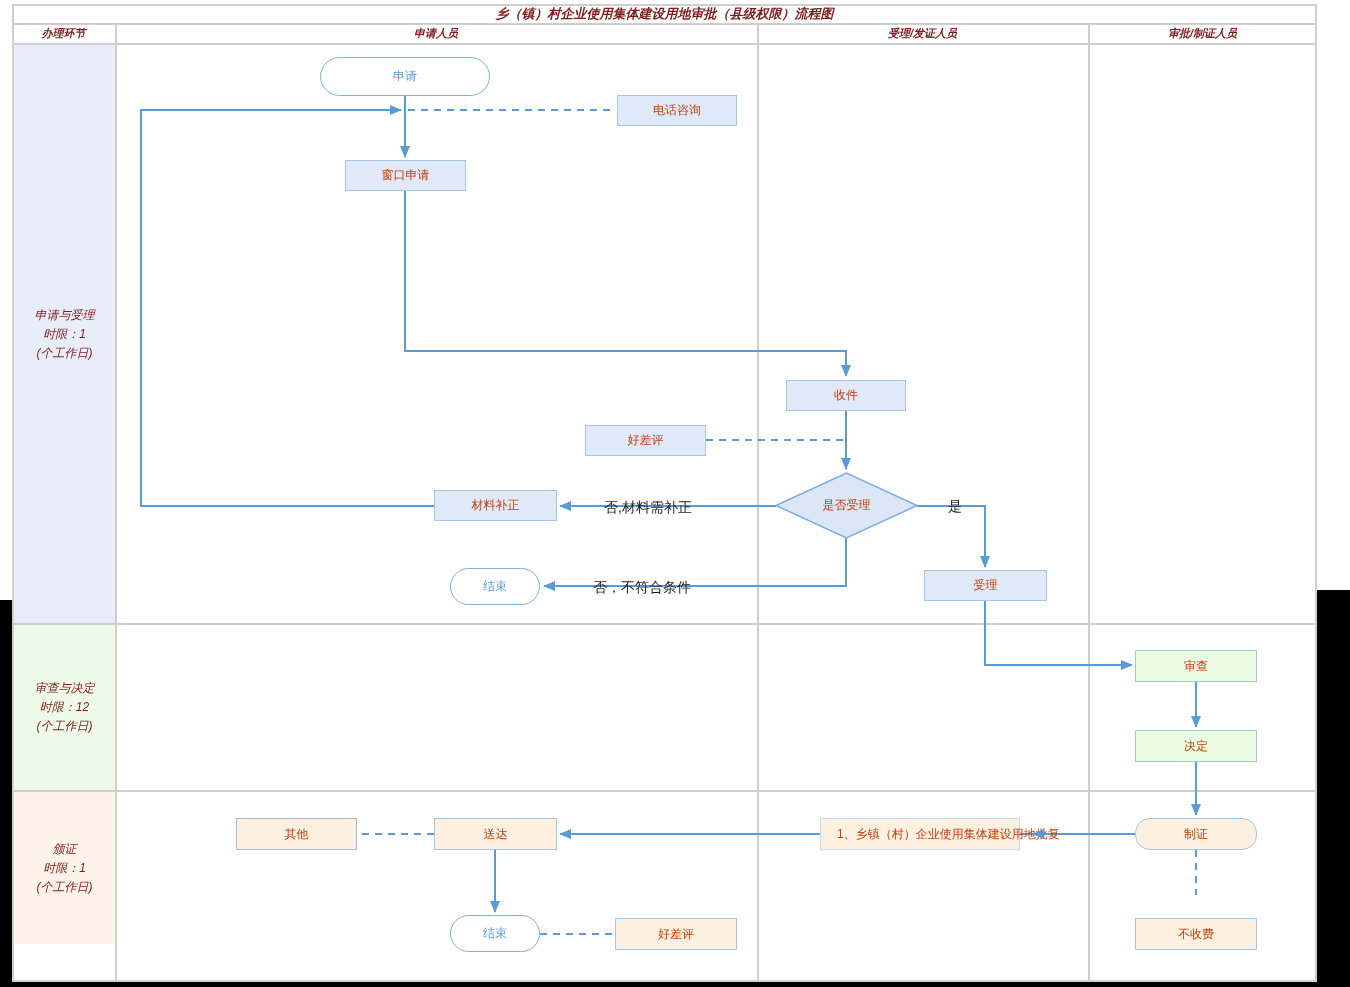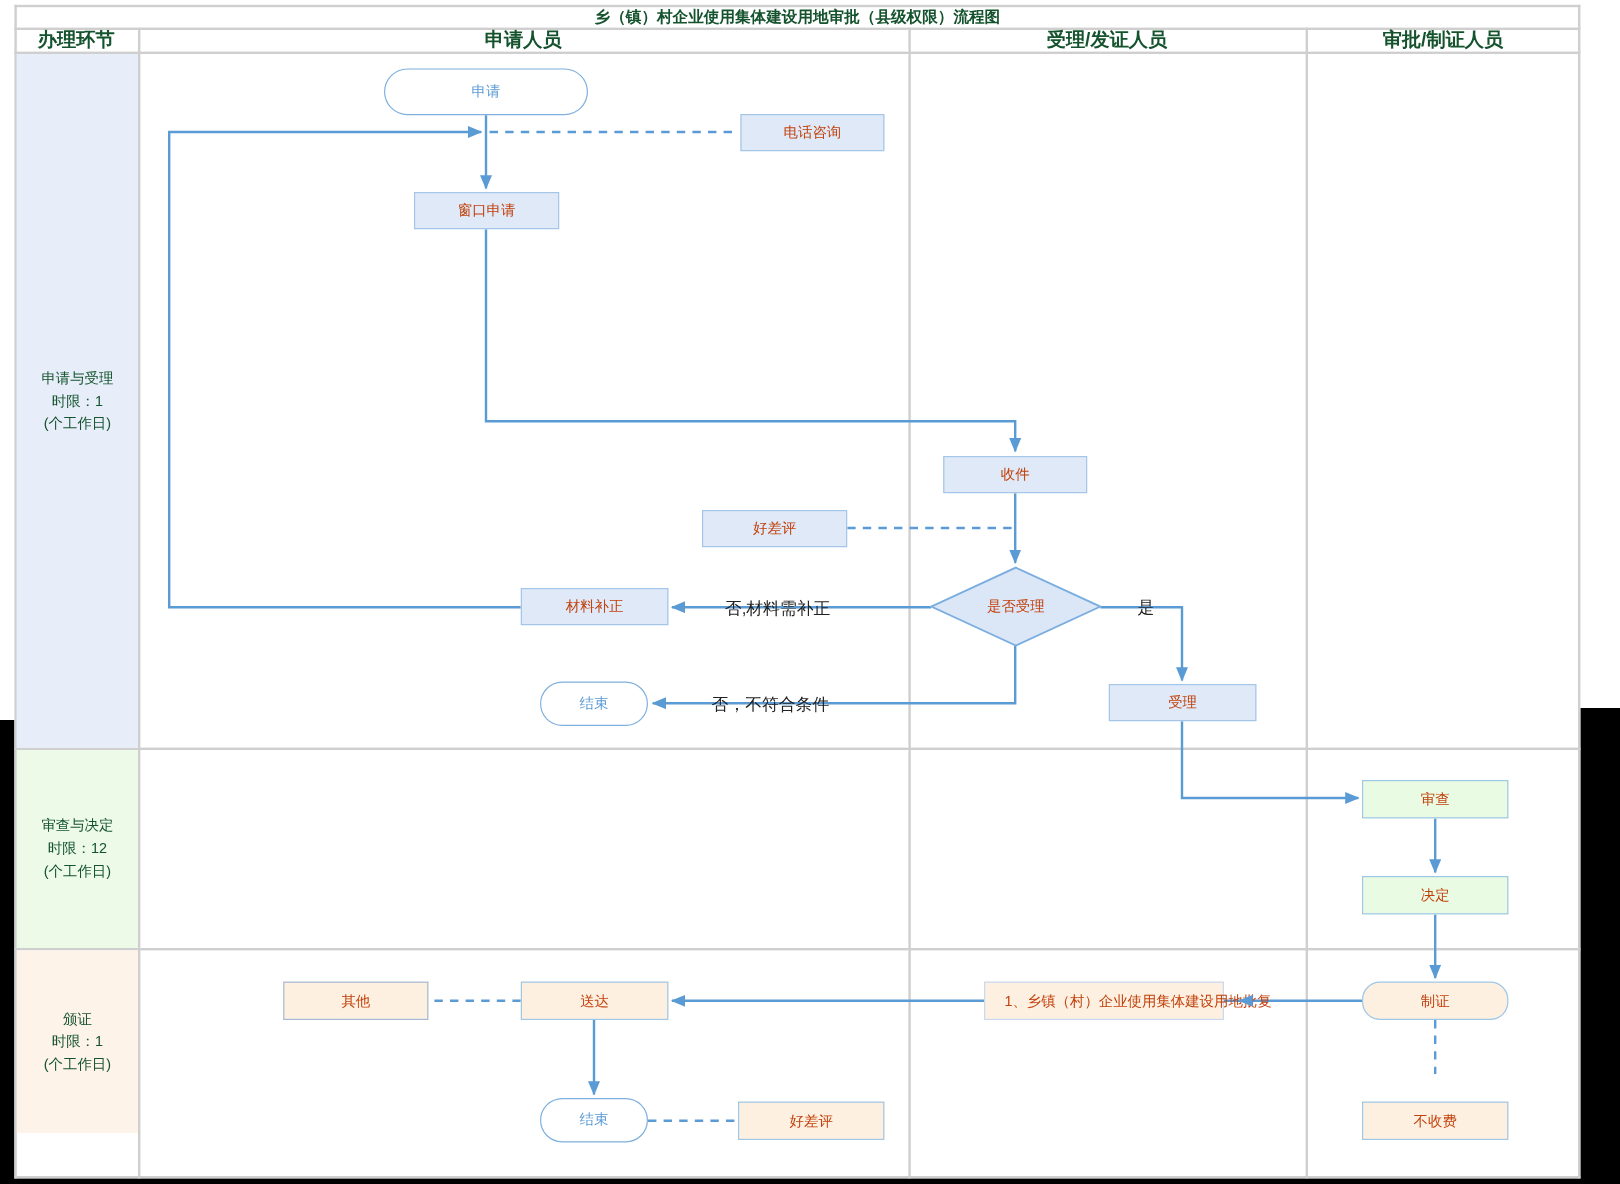--- a/index.html
+++ b/index.html
@@ -11,23 +11,23 @@
   #edge-left{left:0;top:600px;width:12px;height:387px;}
   #edge-right{left:1317px;top:590px;width:33px;height:397px;}
   #edge-bottom{left:0;top:982px;width:1350px;height:5px;}
 
   
   .gl{position:absolute;background:#cfcfcf;z-index:1;}
   .gl.h{left:12px;width:1305px;height:2px;}
   .gl.v{top:4px;width:2px;height:978px;}
 
   
-  .cell{position:absolute;box-sizing:border-box;display:flex;align-items:center;justify-content:center;z-index:1;color:#14532d;}
+  .cell{position:absolute;box-sizing:border-box;display:flex;align-items:center;justify-content:center;z-index:1;color:#7f1d1d;font-style:italic;}
   #title-row{left:12px;top:4px;width:1305px;height:19px;font-weight:bold;font-size:13px;}
-  .hdr{top:23px;height:20px;font-weight:bold;font-size:16px;}
+  .hdr{top:23px;height:20px;font-weight:bold;font-size:11px;}
   #hdr-step{left:12px;width:103px;}
   #hdr-applicant{left:115px;width:642px;}
   #hdr-acceptor{left:757px;width:331px;}
   #hdr-approver{left:1088px;width:229px;border-radius:10px;}
   .lane-cell{left:14px;width:101px;flex-direction:column;font-size:12px;line-height:19px;text-align:center;}
   #lane1{top:45px;height:578px;background:#e7edf9;}
   #lane2{top:625px;height:165px;background:#ecfae7;}
   #lane3{top:792px;height:152px;background:#fdf3e8;}
 
   

